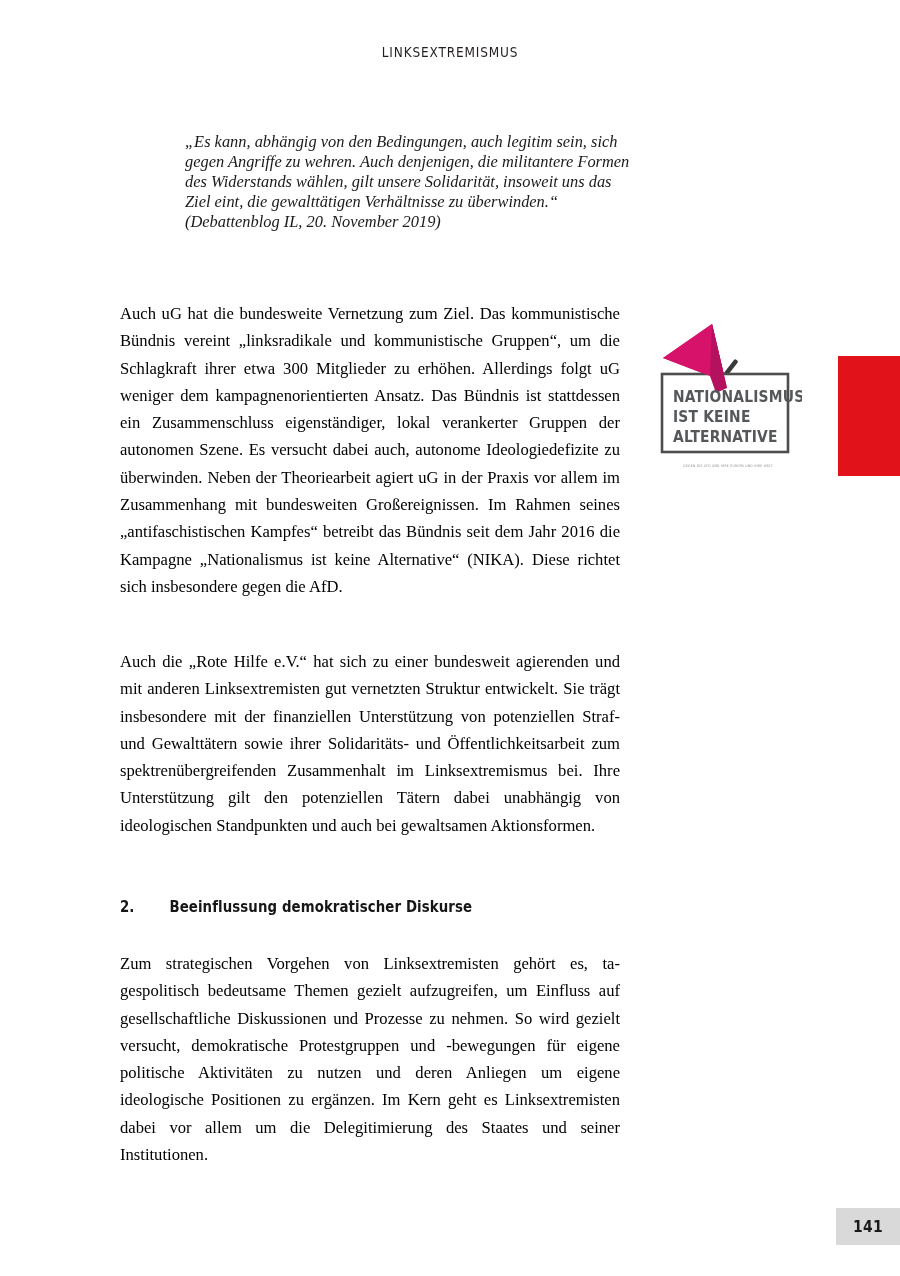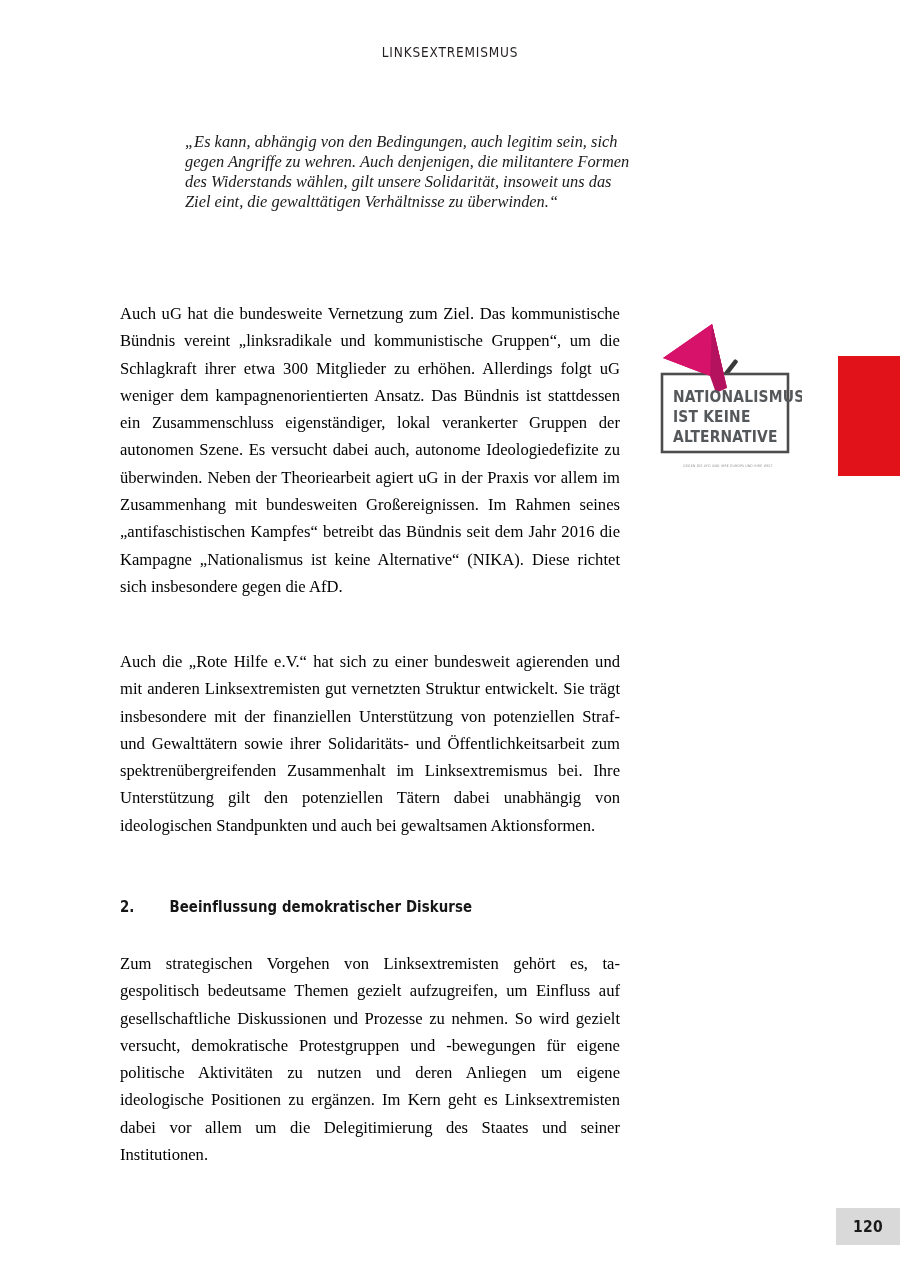--- a/index.html
+++ b/index.html
@@ -139,20 +139,21 @@
 </style>
 </head>
 <body>
 
 <div class="page">
 
   <div class="running-head">LINKSEXTREMISMUS</div>
 
   <blockquote class="quote">
     <span>„Es kann, abhängig von den Bedingungen, auch legitim sein, sich gegen Angriffe zu wehren. Auch denjenigen, die militan­tere Formen des Widerstands wählen, gilt unsere Solidarität, insoweit uns das Ziel eint, die gewalttätigen Verhältnisse zu überwinden.“</span>
+    <span class="src">(Debattenblog IL, 20. November 2019)</span>
   </blockquote>
 
   <p class="body para-1">Auch uG hat die bundesweite Vernetzung zum Ziel. Das kommu­nistische Bündnis vereint „linksradikale und kommunistische Gruppen“, um die Schlagkraft ihrer etwa 300 Mitglieder zu erhö­hen. Allerdings folgt uG weniger dem kampagnenorientierten Ansatz. Das Bündnis ist stattdessen ein Zusammenschluss eigen­ständiger, lokal verankerter Gruppen der autonomen Szene. Es versucht dabei auch, autonome Ideologiedefizite zu überwinden. Neben der Theoriearbeit agiert uG in der Praxis vor allem im Zu­sammenhang mit bundesweiten Großereignissen. Im Rahmen seines „antifaschistischen Kampfes“ betreibt das Bündnis seit dem Jahr 2016 die Kampagne „Nationalismus ist keine Alternative“ (NIKA). Diese richtet sich insbesondere gegen die AfD.</p>
 
   <p class="body para-2">Auch die „Rote Hilfe e.V.“ hat sich zu einer bundesweit agierenden und mit anderen Linksextremisten gut vernetzten Struktur ent­wickelt. Sie trägt insbesondere mit der finanziellen Unterstützung von potenziellen Straf- und Gewalttätern sowie ihrer Solidaritäts- und Öffentlichkeitsarbeit zum spektrenübergreifenden Zusam­menhalt im Linksextremismus bei. Ihre Unterstützung gilt den potenziellen Tätern dabei unabhängig von ideologischen Stand­punkten und auch bei gewaltsamen Aktionsformen.</p>
 
   <div class="section-head">
     <span class="num">2.</span>
     <span class="title">Beeinflussung demokratischer Diskurse</span>
   </div>
@@ -179,16 +180,16 @@
         <text x="23" y="108">IST KEINE</text>
         <text x="23" y="128">ALTERNATIVE</text>
       </g>
     </svg>
     <div class="nika-tagline">GEGEN DIE AFD UND IHRE EUROPA UND IHRE WELT</div>
   </div>
 
   <div class="red-tab"></div>
 
   <div class="folio">
-    <span>120</span>
+    <span>141</span>
   </div>
 
 </div>
 
 </body></html>

